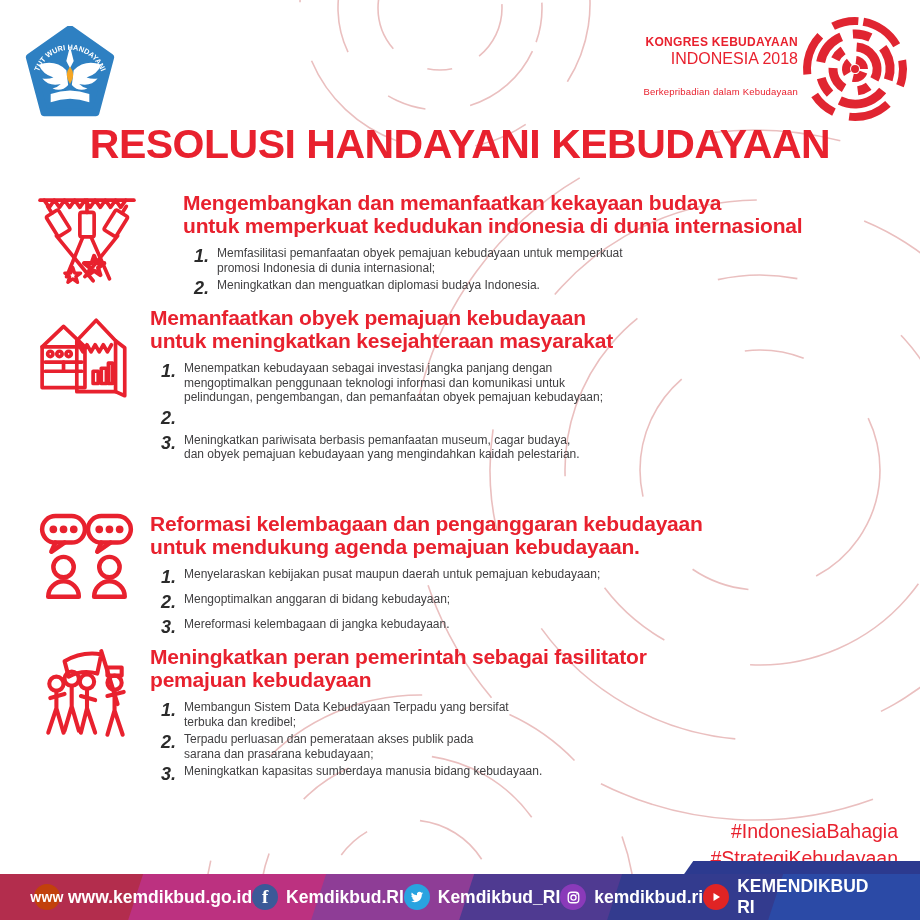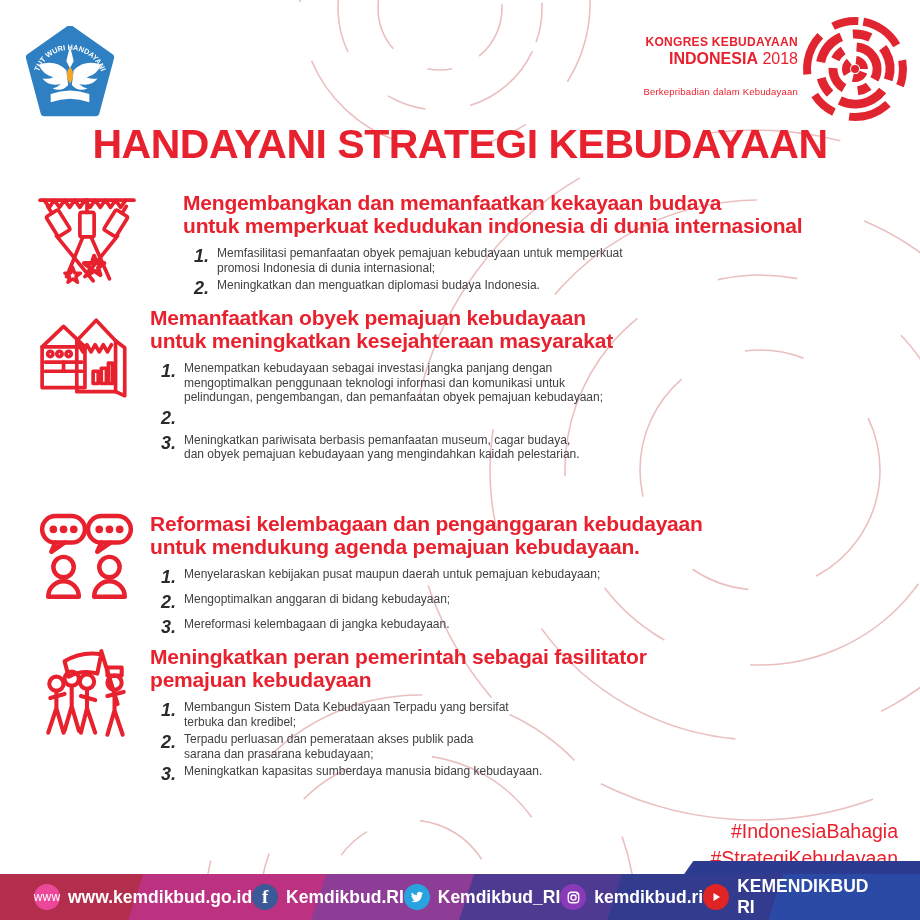--- a/index.html
+++ b/index.html
@@ -16,21 +16,21 @@
     overflow:hidden;margin:0 auto;
   }
   .watermarks{position:absolute;inset:0;z-index:0;}
   .content{position:absolute;inset:0;z-index:1;}
 
   
   .ministry-logo{position:absolute;left:22px;top:26px;width:96px;height:92px;}
   .event-block{position:absolute;right:122px;top:36px;text-align:right;color:var(--red);}
   .event-line1{font-size:12px;font-weight:bold;letter-spacing:.3px;line-height:1.15;}
   .event-line2{font-size:16px;line-height:1.15;}
-  .event-line2 .b{font-weight:bold;}
+  .event-line2 .b{font-weight:normal;}
   .event-tagline{font-size:9.5px;margin-top:18px;letter-spacing:.2px;}
   .kki-logo{position:absolute;right:8px;top:12px;width:114px;height:114px;}
 
   .page-title{
     position:absolute;left:0;right:0;top:121px;text-align:center;
     font-size:41px;font-weight:bold;color:var(--red);letter-spacing:-.5px;
     white-space:nowrap;
   }
 
   
@@ -73,21 +73,21 @@
           background:#2c3a8f;transform:skewX(-35deg);}
   .footer-row{
     position:absolute;inset:0;display:flex;align-items:center;
     justify-content:space-between;padding:0 34px;
   }
   .flink{display:flex;align-items:center;gap:8px;color:#fff;
          font-size:17.5px;font-weight:bold;text-decoration:none;}
   .badge{width:26px;height:26px;border-radius:50%;display:flex;
          align-items:center;justify-content:center;flex:0 0 26px;}
   .badge svg{display:block;}
-  .b-www{background:#ec4899;color:#fff;font-size:12px;font-weight:normal;letter-spacing:.2px;}
+  .b-www{background:#c2410c;color:#fff;font-size:14px;font-weight:bold;letter-spacing:.2px;}
   .b-fb{background:#3b5998;color:#fff;font-family:"Liberation Serif",serif;
         font-size:19px;font-weight:bold;line-height:1;padding-bottom:2px;}
   .b-tw{background:#29a3e0;}
   .b-ig{background:#8a3ab9;}
   .b-yt{background:#e02424;}
 </style>
 </head>
 <body>
 
 <div class="poster">
@@ -139,21 +139,21 @@
     <svg class="kki-logo" viewBox="0 0 114 114">
       <g fill="none" stroke="#e02531">
         <circle cx="57" cy="57" r="9" stroke-width="8" stroke-dasharray="13 7" transform="rotate(20 57 57)"></circle>
         <circle cx="57" cy="57" r="22" stroke-width="9" stroke-dasharray="24 9 12 14" transform="rotate(-35 57 57)"></circle>
         <circle cx="57" cy="57" r="35" stroke-width="9" stroke-dasharray="34 12 18 16" transform="rotate(60 57 57)"></circle>
         <circle cx="57" cy="57" r="48" stroke-width="8" stroke-dasharray="42 16 26 22" transform="rotate(-80 57 57)"></circle>
       </g>
       <circle cx="57" cy="57" r="4" fill="#e02531"></circle>
     </svg>
 
-    <div class="page-title">HANDAYANI STRATEGI KEBUDAYAAN</div>
+    <div class="page-title">RESOLUSI HANDAYANI KEBUDAYAAN</div>
 
     <div class="section s1">
       <div class="icon-box">
         <svg viewBox="0 0 100 100" fill="none" stroke="#e8212e" stroke-width="3.6" stroke-linejoin="round" stroke-linecap="round">
           <line x1="4" y1="9" x2="96" y2="9"></line>
           <path d="M8 9 l5 7 l5 -7 l5 7 l5 -7 l5 7 l5 -7 l5 7 l5 -7 l5 7 l5 -7 l5 7 l5 -7 l5 7 l5 -7 l5 7 l5 -7"></path>
           <g transform="rotate(-32 22 32)">
               <rect x="15" y="20" width="14" height="23" rx="2"></rect>
               <line x1="22" y1="12" x2="22" y2="20"></line>
             </g>

